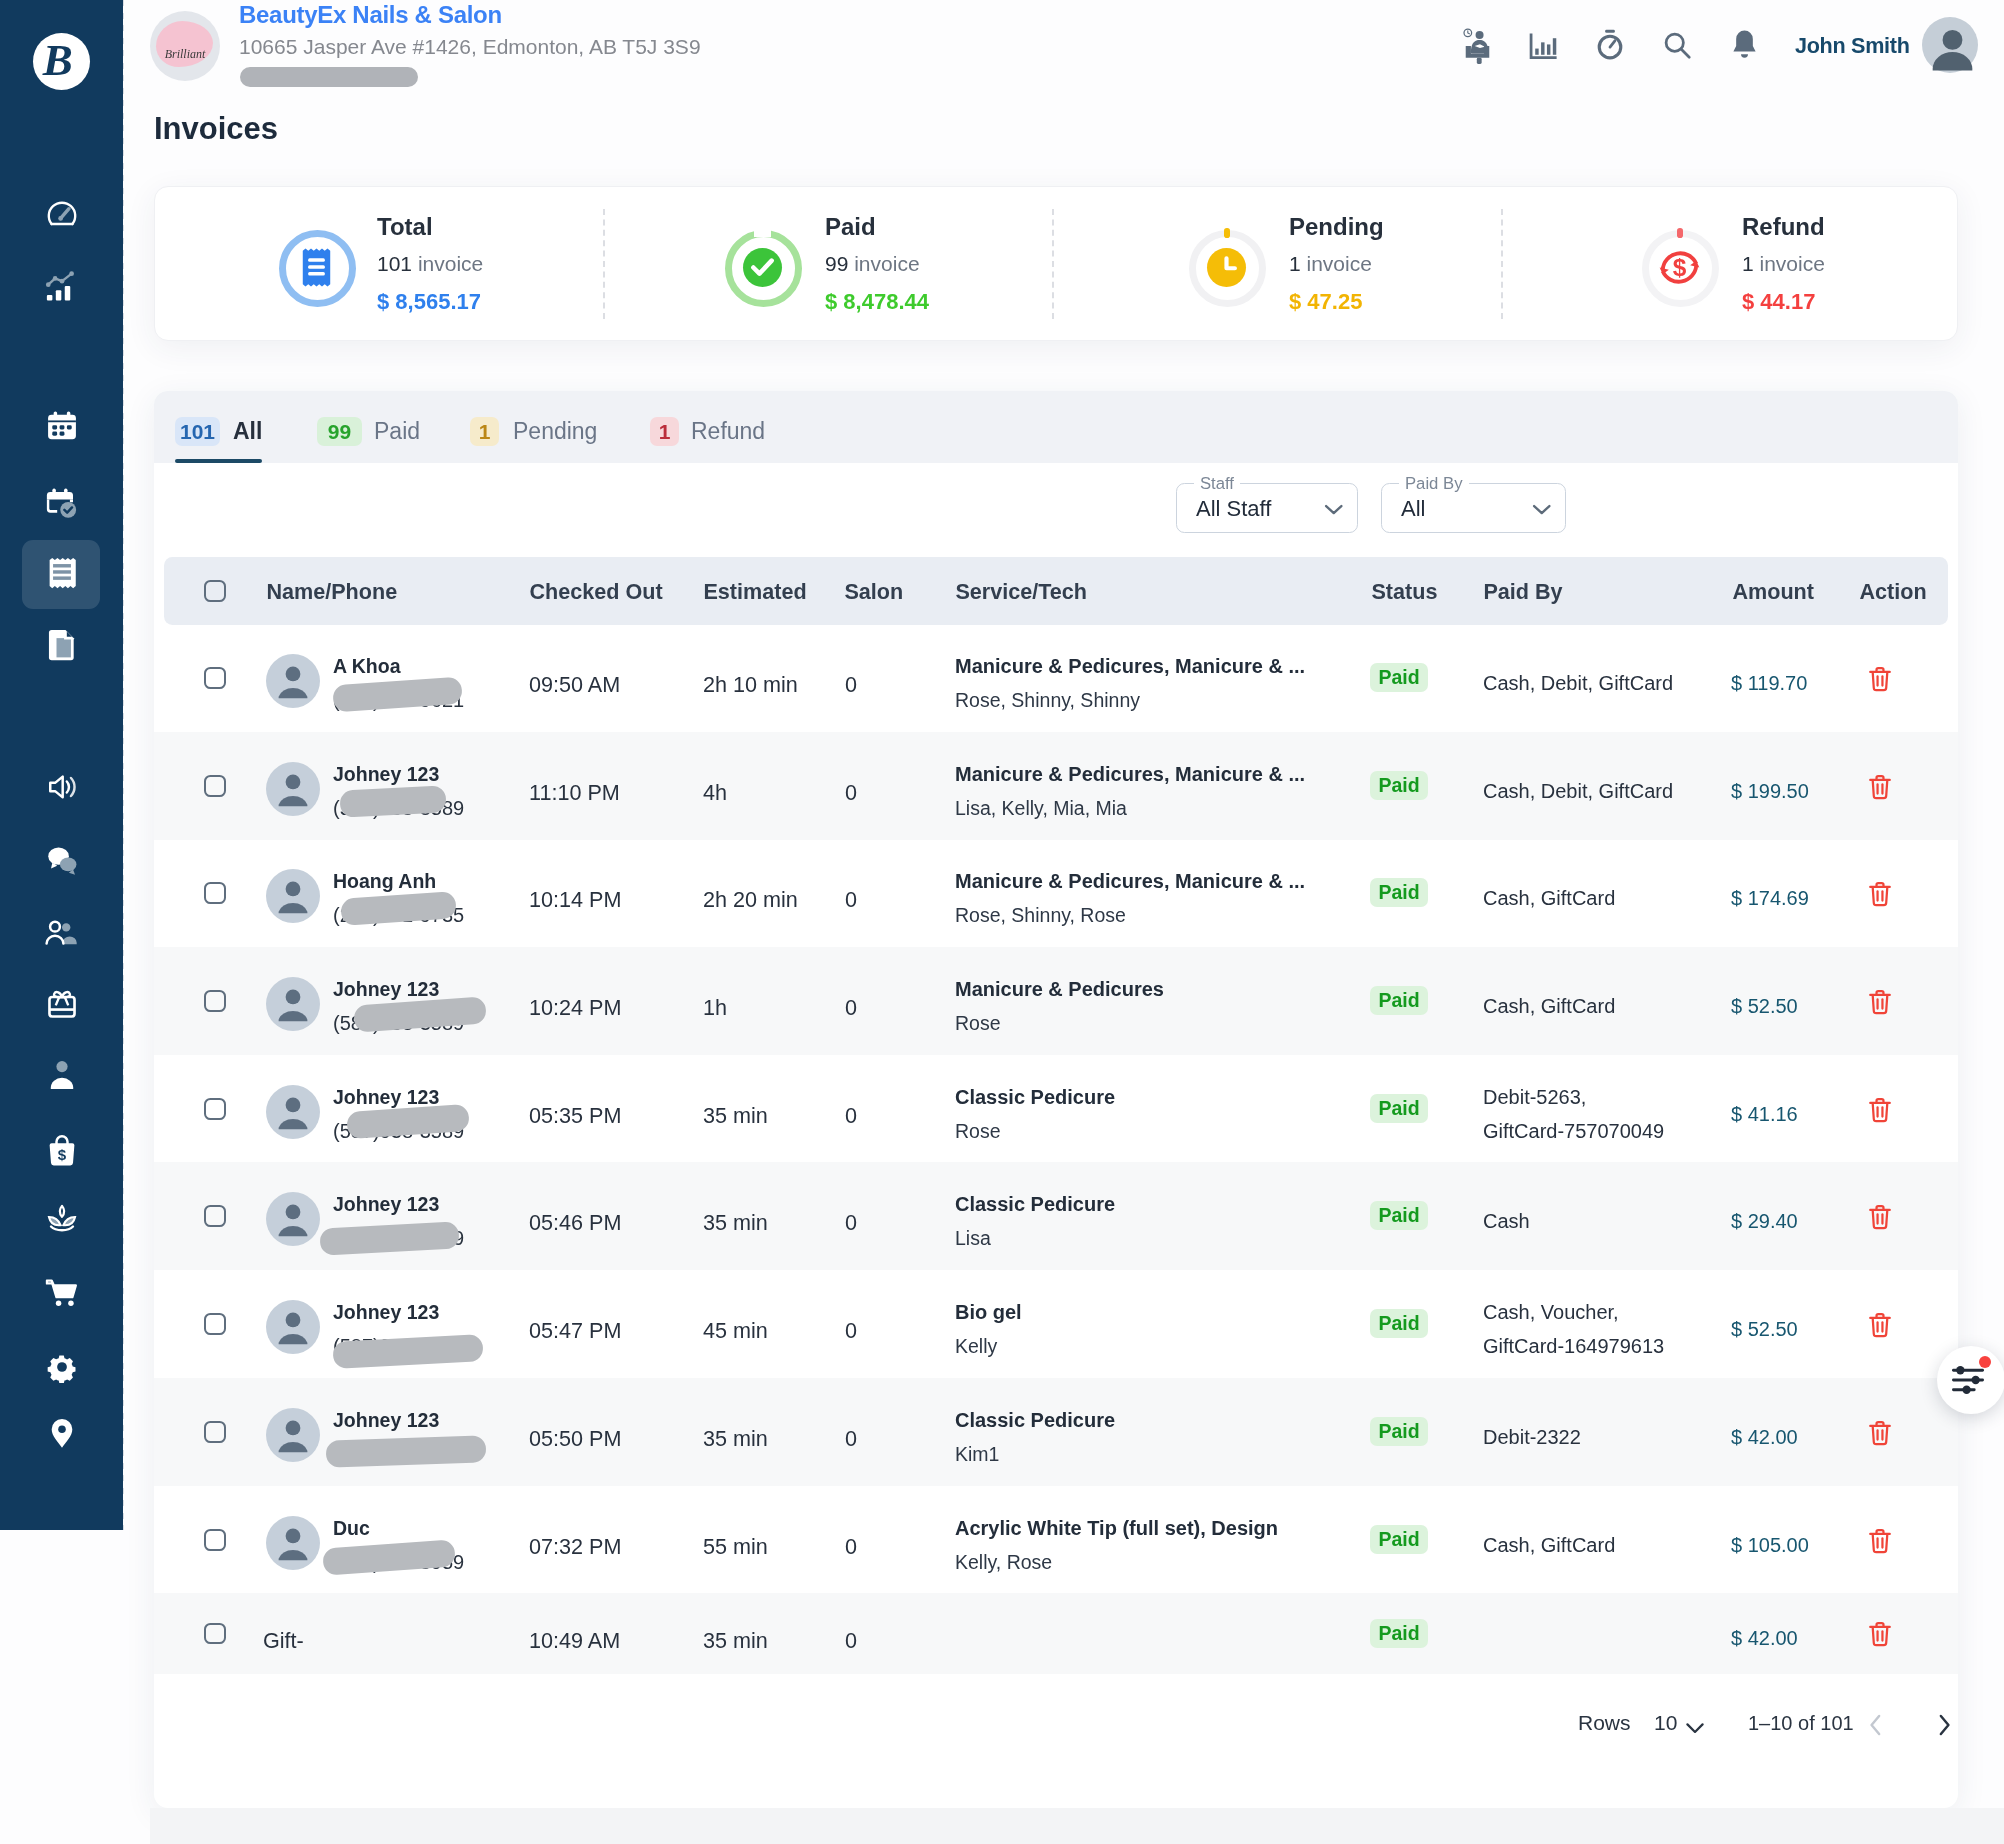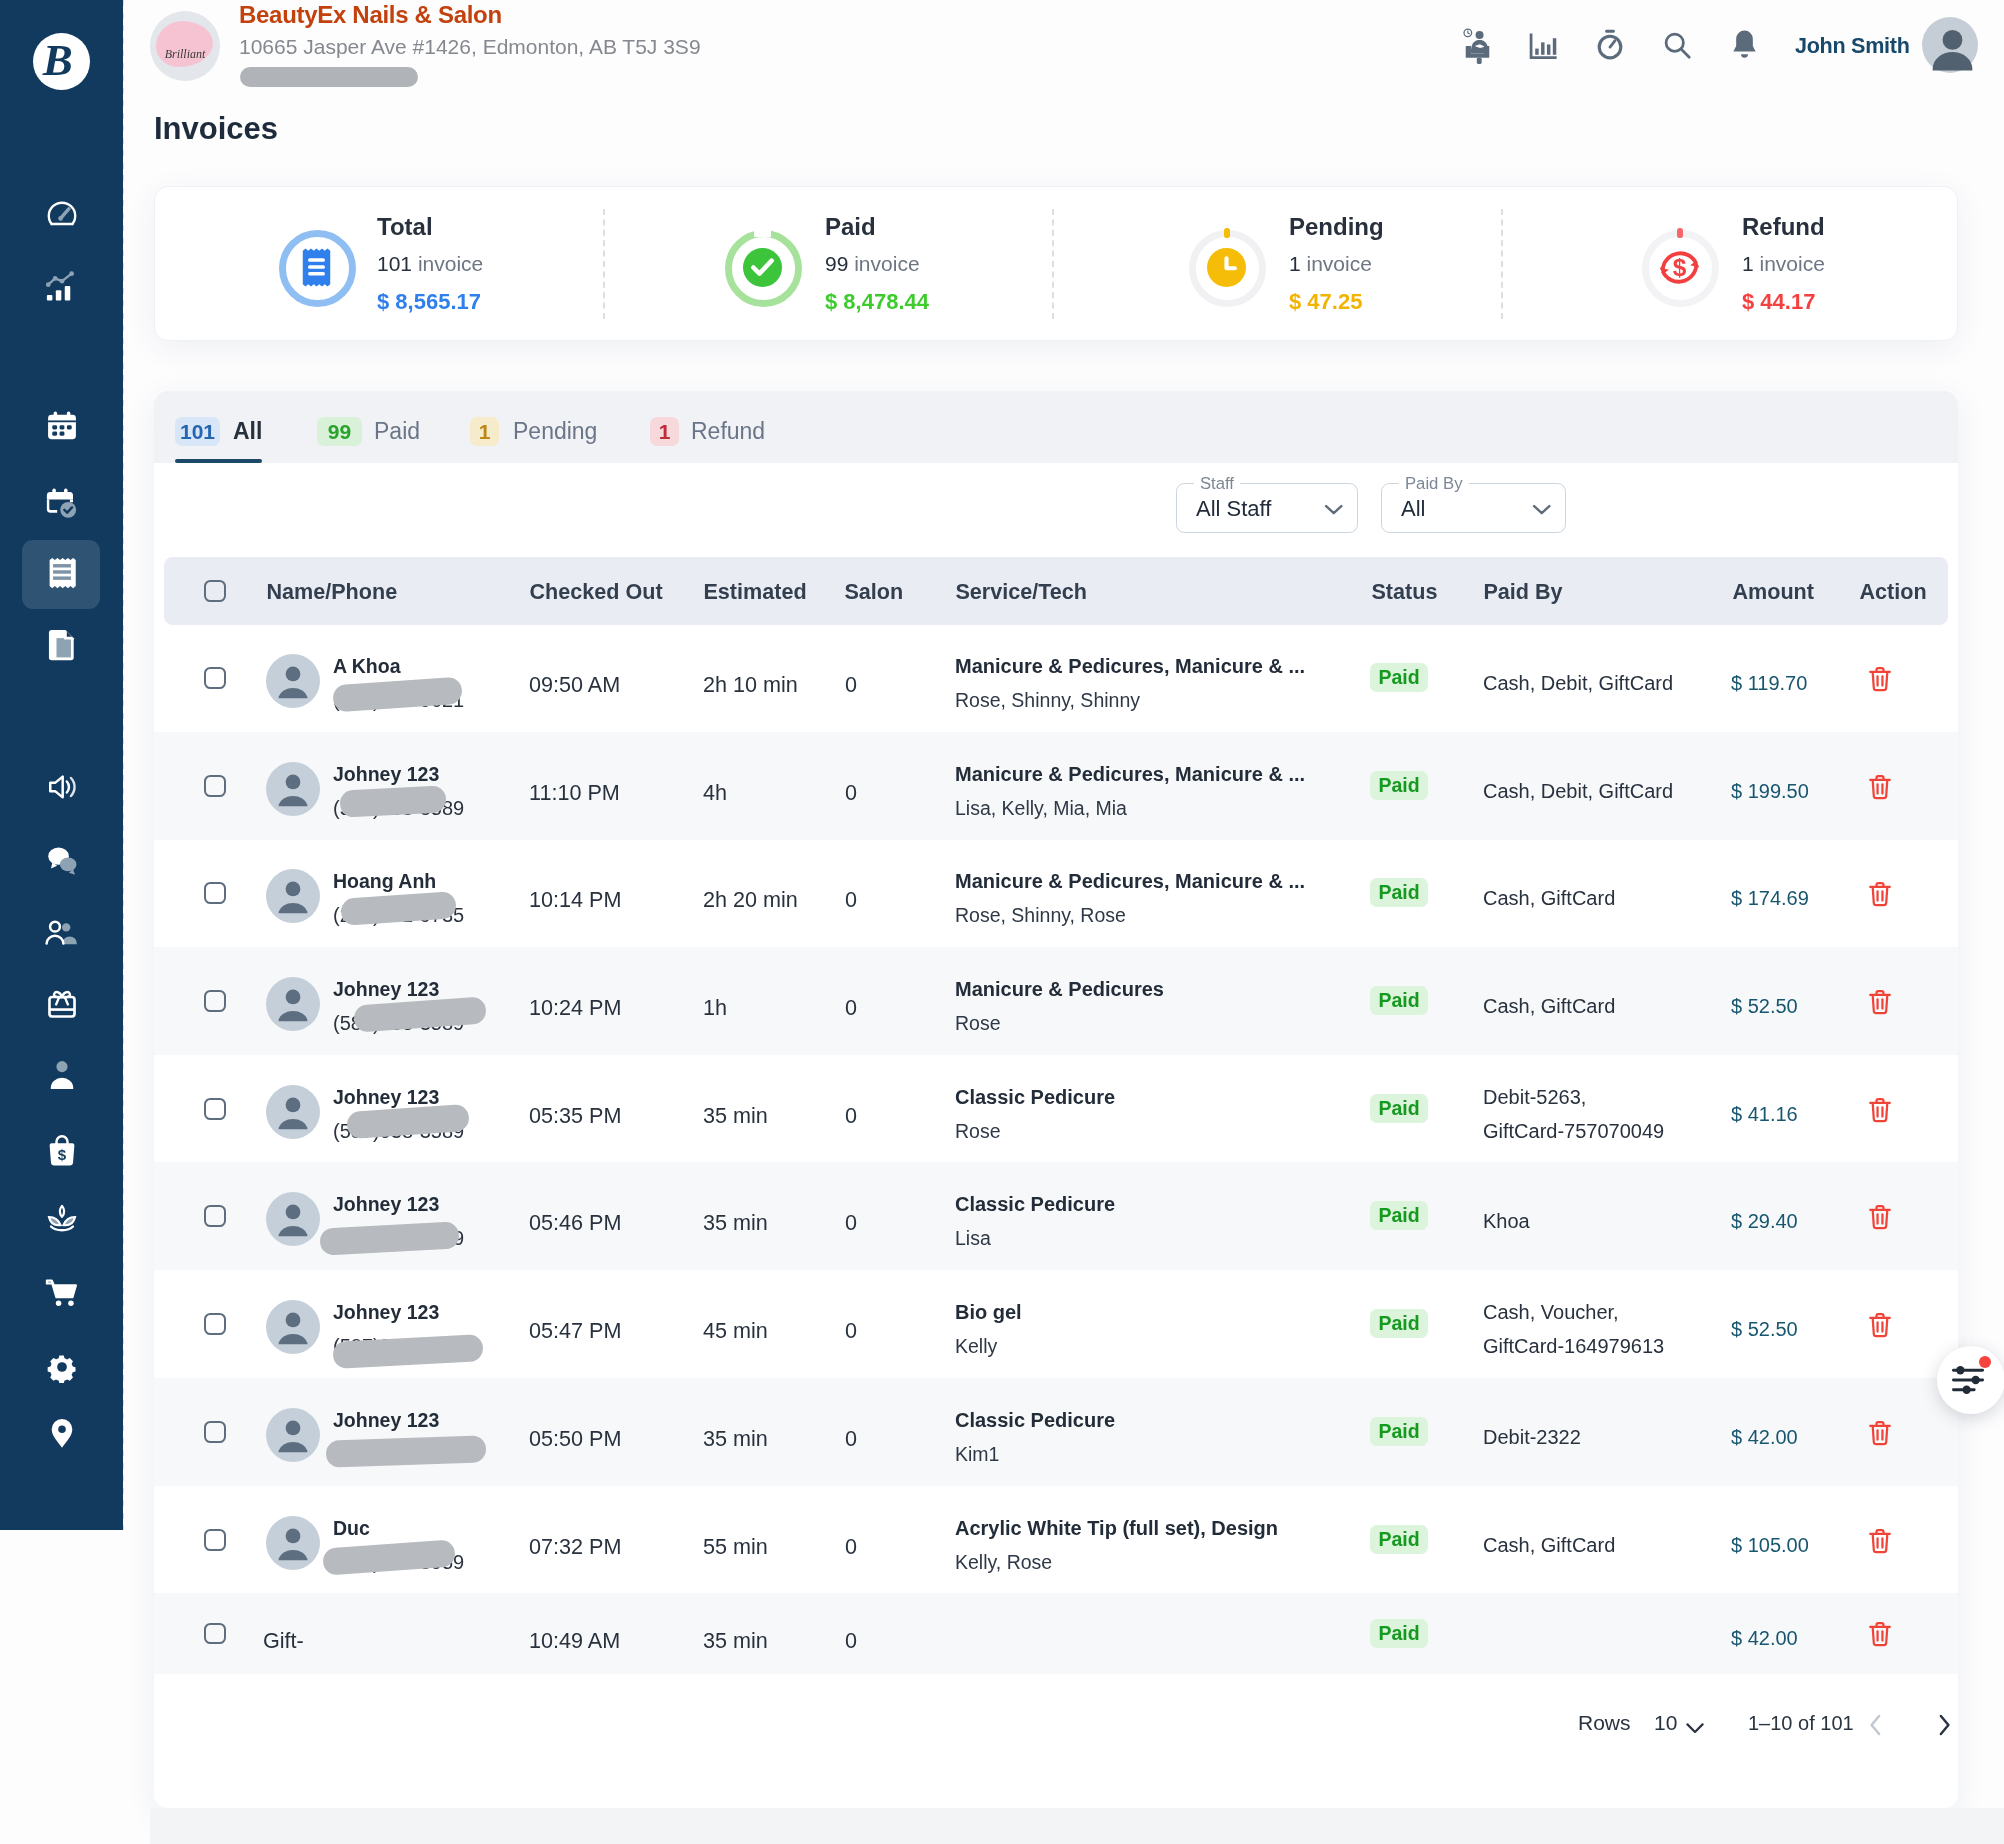--- a/index.html
+++ b/index.html
@@ -5,21 +5,21 @@
 html,body{width:2005px;height:1845px;background:#fdfdfe;font-family:"Liberation Sans",sans-serif;position:relative;overflow:hidden}
 .abs{position:absolute}
 .sidebar{position:absolute;left:0;top:0;width:123px;height:1530px;background:#113a5e;border-right:0}
 .slogo{position:absolute;left:33px;top:33px;width:57px;height:57px;border-radius:50%;background:#fff}
 .slogo span{position:absolute;left:9.7px;top:1.4px;font-family:"Liberation Serif",serif;font-style:italic;font-weight:bold;font-size:45px;color:#113a5e}
 .sicon{position:absolute;left:50%;transform:translate(-50%,-50%)}
 .sactive{position:absolute;left:21.6px;top:540px;width:78px;height:69px;border-radius:11px;background:rgba(255,255,255,.13)}
 .hlogo{position:absolute;left:150px;top:11px;width:70px;height:70px;border-radius:50%;background:#e3e6eb;overflow:hidden}
 .hlogo .pink{position:absolute;left:6.3px;top:9.7px;width:57px;height:46px;background:#f5c3d1;border-radius:46% 54% 60% 40%/55% 48% 52% 45%}
 .hlogo .scr{position:absolute;left:0;right:0;top:36px;text-align:center;font-family:"Liberation Serif",serif;font-style:italic;font-size:12px;color:#3a3a3a}
-.htitle{position:absolute;left:239px;top:1.4px;font-size:24px;font-weight:bold;color:#c2410c;letter-spacing:-0.3px}
+.htitle{position:absolute;left:239px;top:1.4px;font-size:24px;font-weight:bold;color:#3b82f6;letter-spacing:-0.3px}
 .haddr{position:absolute;left:239px;top:35px;font-size:21px;color:#85888f}
 .hblob{position:absolute;left:240px;top:67px;width:178px;height:20px;border-radius:10.4px;background:#b0b3b8}
 .uname{position:absolute;left:1795px;top:33px;font-size:21.6px;font-weight:bold;color:#17496b;letter-spacing:-0.3px}
 .uavatar{position:absolute;left:1922px;top:16.7px;width:56px;height:56px;border-radius:50%;background:#c5ced7}
 .h1{position:absolute;left:154px;top:111px;font-size:31px;font-weight:bold;color:#1d2b3c}
 .card{position:absolute;left:154px;background:#fff;border-radius:14px}
 .stats{top:186px;width:1804px;height:155px;border:1.4px solid #eff0f3;box-shadow:0 7px 31px rgba(40,60,90,.07)}
 .statsep{position:absolute;top:22px;height:110px;border-left:2.1px dashed #dcdee3}
 .sticon{position:absolute;top:43px;width:77px;height:77px;border-radius:50%}
 .stlabel{position:absolute;top:26px;font-size:24px;font-weight:bold;color:#27303c}
@@ -457,21 +457,21 @@
         </svg></div>
 <div class="nm" style="top:31px">Johney 123</div>
 <div class="ph2" style="top:65px">(587)938-3589</div>
 <div class="blob" style="left:166px;top:63px;width:139px;transform:rotate(-3deg)"></div>
 <div class="cell" style="left:375px;top:50%;margin-top:-5.6px">05:46 PM</div>
 <div class="cell" style="left:549px;top:50%;margin-top:-5.6px">35 min</div>
 <div class="cell" style="left:691px;top:50%;margin-top:-5.6px">0</div>
 <div class="svc1" style="top:31px">Classic Pedicure</div>
 <div class="svc2" style="top:65px">Lisa</div>
 <div class="pill">Paid</div>
-<div class="pb" style="top:50%;margin-top:-5.6px">Khoa</div>
+<div class="pb" style="top:50%;margin-top:-5.6px">Cash</div>
 <div class="amt" style="top:50%;margin-top:-6.3px">$ 29.40</div>
 <div class="trash"><svg width="24" height="26.5" viewBox="0 0 34 38">
           <g fill="none" stroke="#f04438" stroke-width="3.2">
             <path d="M3 8.5 h28" stroke-linecap="round"></path>
             <path d="M12 8 v-2.5 a2.5 2.5 0 0 1 2.5-2.5 h5 a2.5 2.5 0 0 1 2.5 2.5 V8"></path>
             <path d="M6.5 8.5 l1.6 23 a3.5 3.5 0 0 0 3.5 3.2 h10.8 a3.5 3.5 0 0 0 3.5-3.2 l1.6-23"></path>
             <path d="M13.5 15 v13" stroke-linecap="round"></path>
             <path d="M20.5 15 v13" stroke-linecap="round"></path>
           </g>
         </svg></div>

